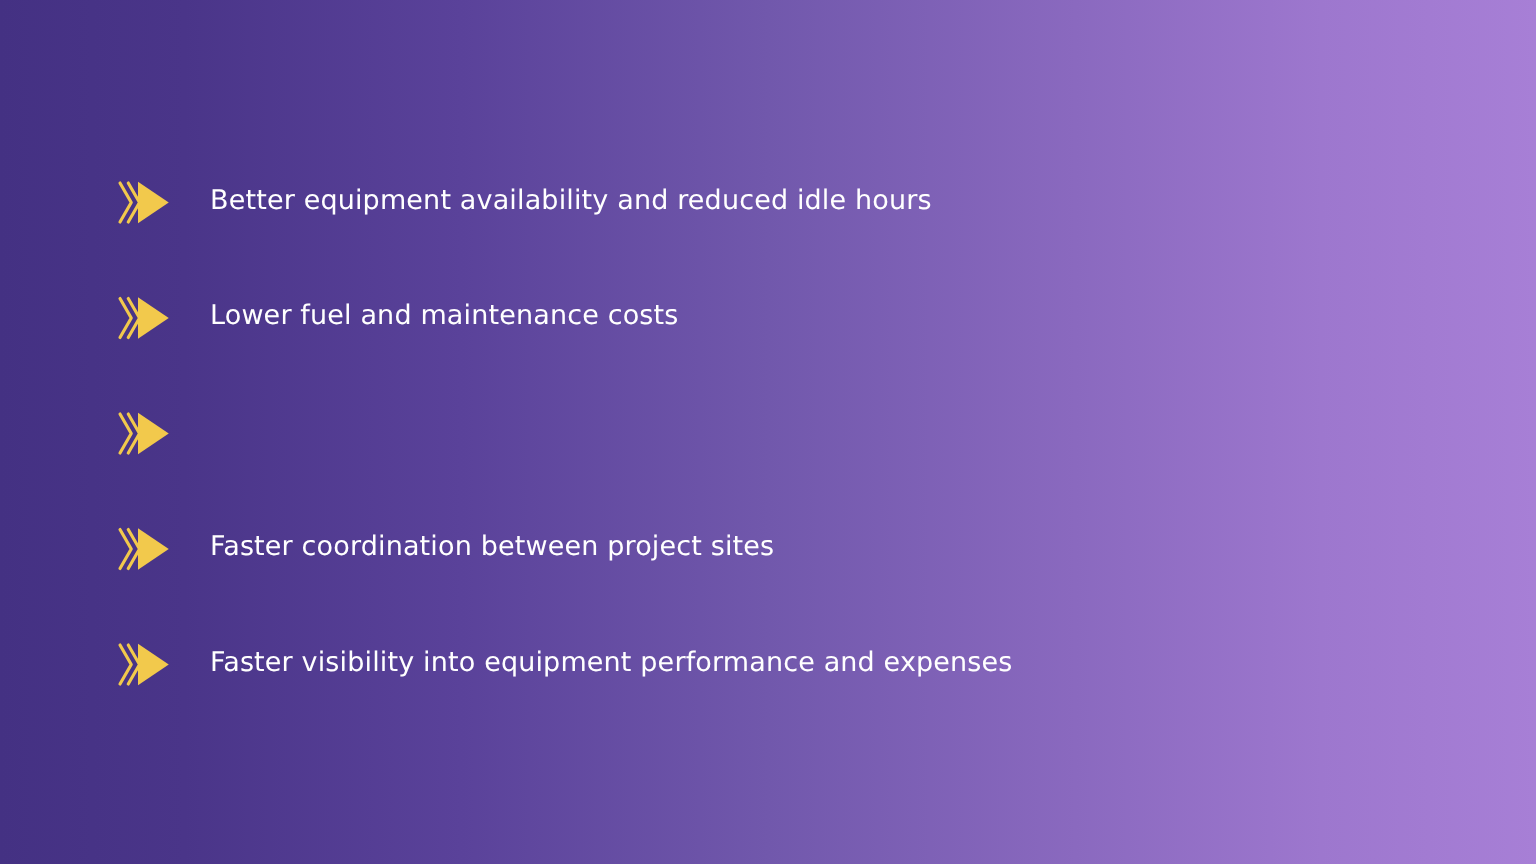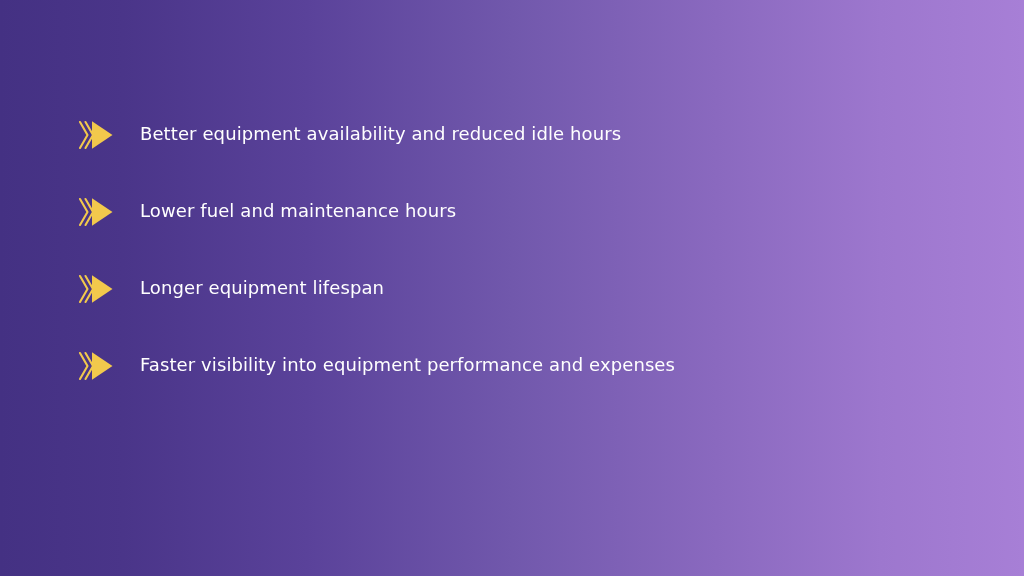--- a/index.html
+++ b/index.html
@@ -88,34 +88,43 @@
     </div>
 
     <div class="bullet-row">
       <span class="bullet-icon">
         <svg viewBox="0 0 40 34" xmlns="http://www.w3.org/2000/svg">
           <path d="M2 4 L9.5 17 L2 30" fill="none" stroke="#F2C94C" stroke-width="2.1" stroke-linecap="round" stroke-linejoin="round"></path>
           <path d="M7.5 4 L15 17 L7.5 30" fill="none" stroke="#F2C94C" stroke-width="2.1" stroke-linecap="round" stroke-linejoin="round"></path>
           <path d="M14 3.2 L34.5 17 L14 30.8 Z" fill="#F2C94C"></path>
         </svg>
       </span>
-      <span class="bullet-text">Lower fuel and maintenance hours</span>
+      <span class="bullet-text">Lower fuel and maintenance costs</span>
     </div>
 
     <div class="bullet-row">
       <span class="bullet-icon">
         <svg viewBox="0 0 40 34" xmlns="http://www.w3.org/2000/svg">
           <path d="M2 4 L9.5 17 L2 30" fill="none" stroke="#F2C94C" stroke-width="2.1" stroke-linecap="round" stroke-linejoin="round"></path>
           <path d="M7.5 4 L15 17 L7.5 30" fill="none" stroke="#F2C94C" stroke-width="2.1" stroke-linecap="round" stroke-linejoin="round"></path>
           <path d="M14 3.2 L34.5 17 L14 30.8 Z" fill="#F2C94C"></path>
         </svg>
       </span>
-      <span class="bullet-text">Longer equipment lifespan</span>
     </div>
 
+    <div class="bullet-row">
+      <span class="bullet-icon">
+        <svg viewBox="0 0 40 34" xmlns="http://www.w3.org/2000/svg">
+          <path d="M2 4 L9.5 17 L2 30" fill="none" stroke="#F2C94C" stroke-width="2.1" stroke-linecap="round" stroke-linejoin="round"></path>
+          <path d="M7.5 4 L15 17 L7.5 30" fill="none" stroke="#F2C94C" stroke-width="2.1" stroke-linecap="round" stroke-linejoin="round"></path>
+          <path d="M14 3.2 L34.5 17 L14 30.8 Z" fill="#F2C94C"></path>
+        </svg>
+      </span>
+      <span class="bullet-text">Faster coordination between project sites</span>
+    </div>
 
     <div class="bullet-row">
       <span class="bullet-icon">
         <svg viewBox="0 0 40 34" xmlns="http://www.w3.org/2000/svg">
           <path d="M2 4 L9.5 17 L2 30" fill="none" stroke="#F2C94C" stroke-width="2.1" stroke-linecap="round" stroke-linejoin="round"></path>
           <path d="M7.5 4 L15 17 L7.5 30" fill="none" stroke="#F2C94C" stroke-width="2.1" stroke-linecap="round" stroke-linejoin="round"></path>
           <path d="M14 3.2 L34.5 17 L14 30.8 Z" fill="#F2C94C"></path>
         </svg>
       </span>
       <span class="bullet-text">Faster visibility into equipment performance and expenses</span>

